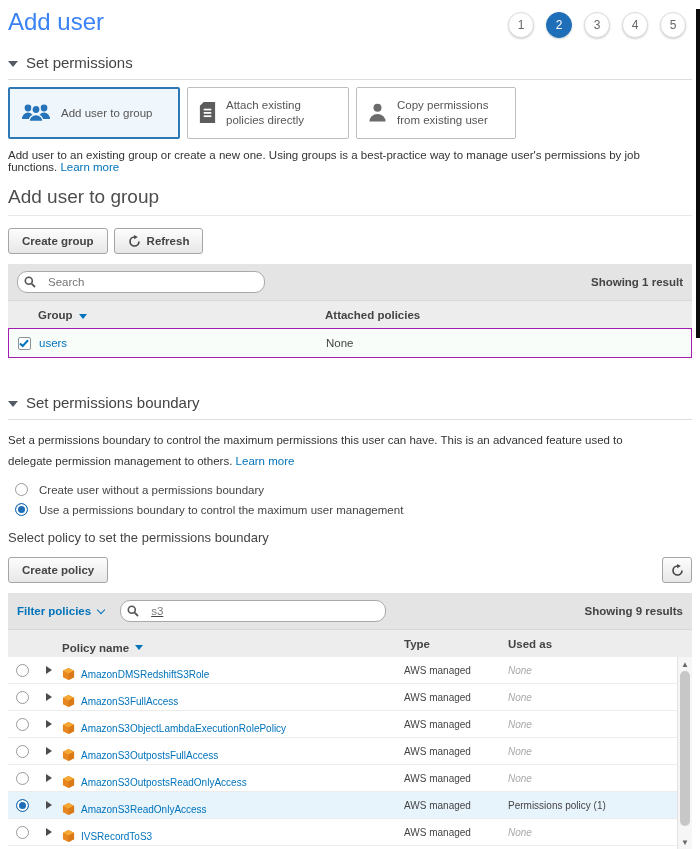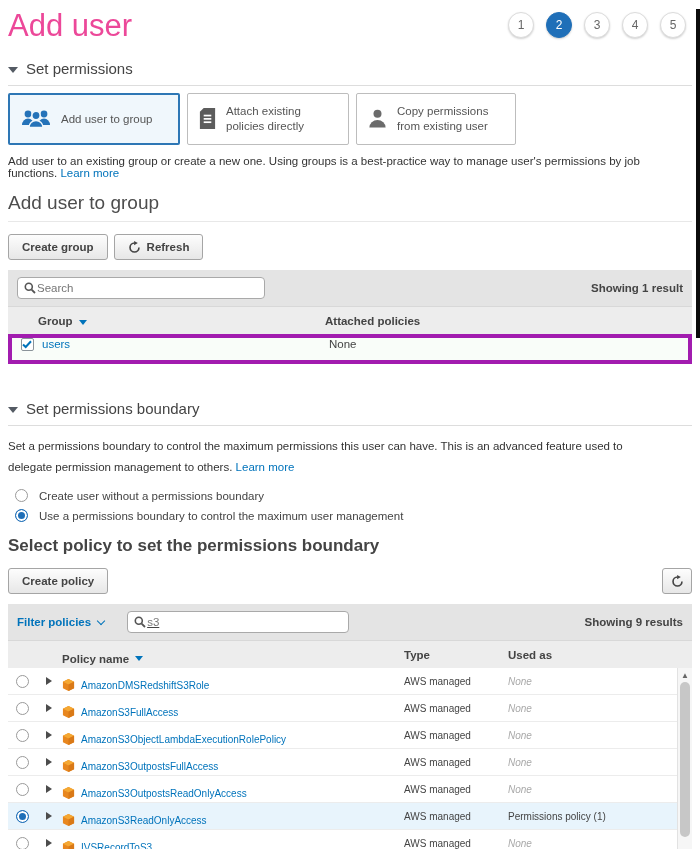--- a/index.html
+++ b/index.html
@@ -5,21 +5,21 @@
   * { box-sizing: border-box; margin: 0; padding: 0; }
   html,body { width:700px; height:849px; }
   body {
     font-family: "Liberation Sans", sans-serif;
     background:#fff; color:#444; position:relative; overflow:hidden;
   }
   .container { padding:6px 8px 0 8px; position:relative; }
 
   
   .header-row { display:flex; justify-content:space-between; align-items:flex-start; }
-  .page-title { font-size:31px; font-weight:400; color:#ec4899; padding-top:2px; }
+  .page-title { font-size:24px; font-weight:400; color:#3b82f6; padding-top:2px; }
   .steps { display:flex; gap:12px; margin-top:6px; margin-right:6px; }
   .step {
     width:26px; height:26px; border-radius:50%;
     background:#fff; border:1px solid #dcdcdc; box-shadow:0 1px 2px rgba(0,0,0,.18);
     color:#666; font-size:12px; display:flex; align-items:center; justify-content:center;
   }
   .step.active { background:#1f6fb8; border-color:#1f6fb8; color:#fff; }
 
   
   .section-heading {
@@ -51,50 +51,50 @@
     background:linear-gradient(#fdfdfd,#e7e7e7); border:1px solid #a5a5a5; border-radius:3px;
     padding:5px 13px; height:26px; cursor:pointer;
   }
   .btn-row { margin-top:12px; display:flex; gap:6px; }
   .icon-btn { width:30px; justify-content:center; padding:0; }
 
   
   .panel { margin-top:10px; }
   .toolbar { background:#e4e4e4; height:36px; display:flex; align-items:center; padding:0 9px; }
   .search-box {
-    background:#fff; border:1px solid #a9a9a9; border-radius:4px; height:22px;
-    display:flex; align-items:center; padding:0 6px; gap:1px;
+    background:#fff; border:1px solid #a9a9a9; border-radius:10px; height:22px;
+    display:flex; align-items:center; padding:0 6px; gap:12px;
   }
   .search-box input { border:none; outline:none; font-size:11.5px; color:#777; width:100%; background:transparent; font-family:"Liberation Sans",sans-serif; }
   .showing { margin-left:auto; font-size:11.5px; font-weight:bold; color:#444; }
   .thead {
     background:#ededed; border-top:1px solid #d8d8d8;
     display:flex; align-items:center; height:28px; font-size:11.5px; font-weight:bold; color:#444;
   }
   .sort-arrow { width:0; height:0; border-left:4px solid transparent; border-right:4px solid transparent; border-top:5px solid #0073bb; display:inline-block; margin-left:6px; }
 
   
   .g-col-check { width:30px; display:flex; justify-content:center; }
   .g-col-name  { width:287px; }
   .g-col-att   { flex:1; }
   .g-row {
-    display:flex; height:30px; font-size:11.5px;
-    border:4px solid #a21caf; background:#f9fdf9;
+    display:flex; align-items:center; height:30px; font-size:11.5px;
+    border:1px solid #a21caf; background:#f9fdf9;
   }
   .checkbox {
     width:13px; height:13px; background:#fff; border:1px solid #8a9399; border-radius:2px;
     display:flex; align-items:center; justify-content:center;
   }
 
   
   .boundary-desc { margin-top:10px; font-size:11.5px; color:#333; line-height:1.8; max-width:652px; }
   .radio-row { display:flex; align-items:center; gap:11px; margin-top:7px; margin-left:7px; font-size:11.5px; color:#444; }
   .radio { width:13px; height:13px; border-radius:50%; border:1px solid #9a9a9a; background:#fff; flex:none; }
   .radio.selected { background:#1f6fb8; border-color:#1f6fb8; box-shadow:inset 0 0 0 2px #fff; }
-  .bold-label { margin-top:14px; font-size:17px; font-weight:bold; color:#444; }
+  .bold-label { margin-top:14px; font-size:13px; font-weight:normal; color:#444; }
   .split-row { margin-top:12px; display:flex; align-items:flex-start; justify-content:space-between; }
 
   .filter-link { display:flex; align-items:center; font-size:11.5px; font-weight:bold; color:#0073bb; gap:7px; }
   .chevron { width:6px; height:6px; border-right:1.5px solid #0073bb; border-bottom:1.5px solid #0073bb; transform:rotate(45deg); margin-top:-3px; }
 
   
   .p-col-radio { width:28px; display:flex; justify-content:center; }
   .p-col-arrow { width:26px; display:flex; justify-content:center; }
   .p-col-name  { width:342px; display:flex; align-items:center;margin-top:8px; }
   .p-col-type  { width:104px; }
@@ -262,21 +262,21 @@
       </span>
     </button>
   </div>
 
   <div class="panel">
     <div class="toolbar">
       <div class="filter-link">
         <span>Filter policies</span>
         <span class="chevron"></span>
       </div>
-      <div class="search-box" style="width:222px; margin-left:23px;text-decoration:underline;">
+      <div class="search-box" style="width:266px; margin-left:16px;text-decoration:underline;">
         <span style="display:flex;">
           <svg width="12" height="12" viewBox="0 0 12 12">
             <circle cx="4.8" cy="4.8" r="3.5" fill="none" stroke="#555" stroke-width="1.6"></circle>
             <line x1="7.6" y1="7.6" x2="11" y2="11" stroke="#555" stroke-width="1.8"></line>
           </svg>
         </span>
         <input type="text" value="s3" style="">
       </div>
       <div class="showing">Showing 9 results</div>
     </div>

